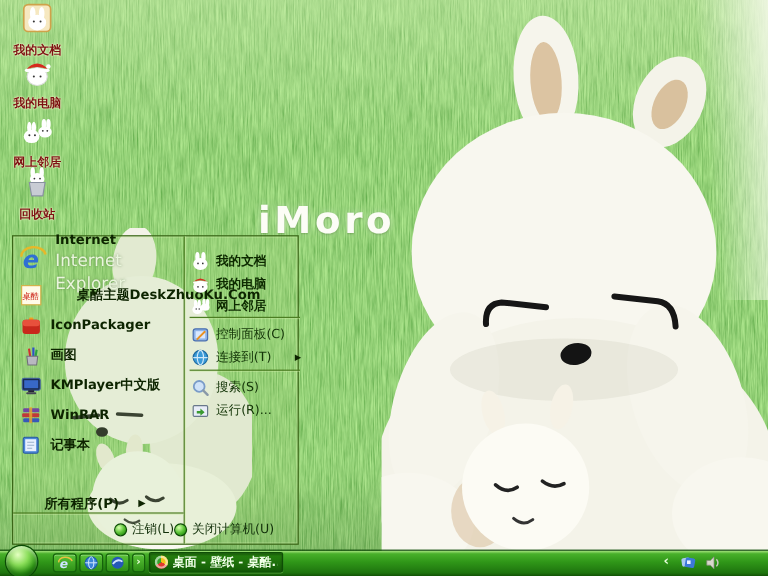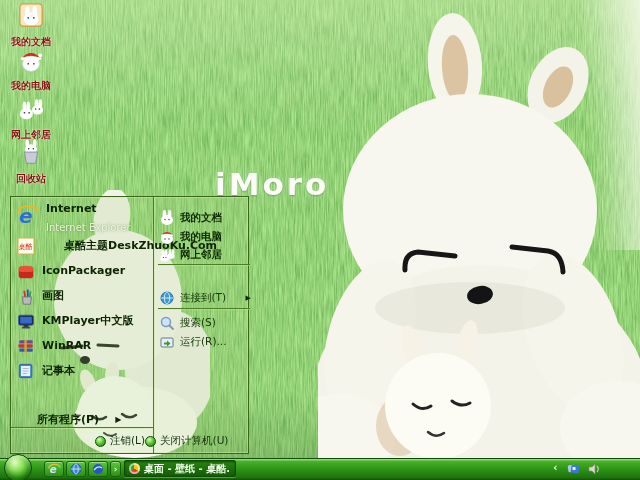--- a/index.html
+++ b/index.html
@@ -29,21 +29,21 @@
 
   
   .start-menu{position:absolute;left:10px;top:196px;width:239px;height:258px;z-index:4;
     border:1px solid #3a6617;background:rgba(160,205,120,.20);
     box-shadow:inset 0 0 0 1px rgba(212,240,172,.45);box-sizing:border-box;}
   .sm-divider{position:absolute;left:142px;top:0;width:1px;height:100%;background:#4c7d22;
     box-shadow:1px 0 0 rgba(205,235,165,.5);}
   .mitem{position:absolute;left:5px;width:135px;height:24px;display:flex;align-items:center;gap:6px;cursor:default;}
   .mitem .ic{flex:0 0 auto;display:block;}
   .mitem .txt{font-size:11px;font-weight:bold;color:#0d2400;line-height:12px;white-space:nowrap;}
-  .mitem .sub{font-size:10px;font-weight:normal;color:#eaf5dd;line-height:11px;
+  .mitem .sub{font-size:14px;font-weight:normal;color:#eaf5dd;line-height:11px;
     text-shadow:0 0 2px rgba(40,80,20,.5);}
   #mi0{top:4px;height:30px;} #mi1{top:37px;gap:28px;} #mi2{top:62px;} #mi3{top:87px;}
   #mi4{top:112px;} #mi5{top:137px;} #mi6{top:162px;}
   .allprog{position:absolute;left:26px;top:214px;height:16px;display:flex;align-items:center;
     font-size:11px;font-weight:bold;color:#0d2400;cursor:default;}
   .allprog::after{content:"▶";font-size:8px;margin-left:16px;color:#0d2400;}
   .sm-line{position:absolute;left:0;top:230px;width:142px;height:1px;background:#4c7d22;
     box-shadow:0 1px 0 rgba(205,235,165,.5);}
   .sm-bottom{position:absolute;left:84px;top:233px;height:22px;display:flex;align-items:center;gap:0;}
   .sm-bottom .b{display:flex;align-items:center;gap:4px;font-size:10.5px;color:#12300a;cursor:default;white-space:nowrap;}
@@ -317,20 +317,28 @@
         <ellipse cx="12" cy="9" rx="3.6" ry="3" fill="#fff"></ellipse>
         <ellipse cx="4" cy="6" rx="1.4" ry="3.2" fill="#fff"></ellipse>
           <ellipse cx="7" cy="6" rx="1.4" ry="3.2" fill="#fff"></ellipse>
         <ellipse cx="5.5" cy="11" rx="4.2" ry="3.6" fill="#fff"></ellipse>
         <circle cx="4.5" cy="10.5" r="0.6" fill="#333"></circle>
           <circle cx="7" cy="10.5" r="0.6" fill="#333"></circle>
       </svg>
       <span class="txt">网上邻居</span>
     </div>
     <div class="rsep" id="rs0"></div>
+    <div class="ritem" id="ri3">
+      <svg width="16" height="16" viewBox="0 0 16 16">
+        <rect x="2" y="3" width="12" height="10" rx="2" fill="#8fb4e8" stroke="#4a6fb0"></rect>
+        <rect x="4" y="5" width="8" height="6" fill="#d8e8ff"></rect>
+        <line x1="5" y1="12" x2="12" y2="5" stroke="#e89020" stroke-width="1.6"></line>
+      </svg>
+      <span class="txt">控制面板(C)</span>
+    </div>
     <div class="ritem sub" id="ri4">
       <svg width="16" height="16" viewBox="0 0 16 16">
         <circle cx="8" cy="8" r="6" fill="#3a9ad8" stroke="#1f6aa0"></circle>
         <ellipse cx="8" cy="8" rx="2.6" ry="6" fill="none" stroke="#cfe8f8" stroke-width="1"></ellipse>
         <line x1="2" y1="8" x2="14" y2="8" stroke="#cfe8f8" stroke-width="1"></line>
       </svg>
       <span class="txt">连接到(T)</span>
     </div>
     <div class="rsep" id="rs1"></div>
     <div class="ritem" id="ri6">

